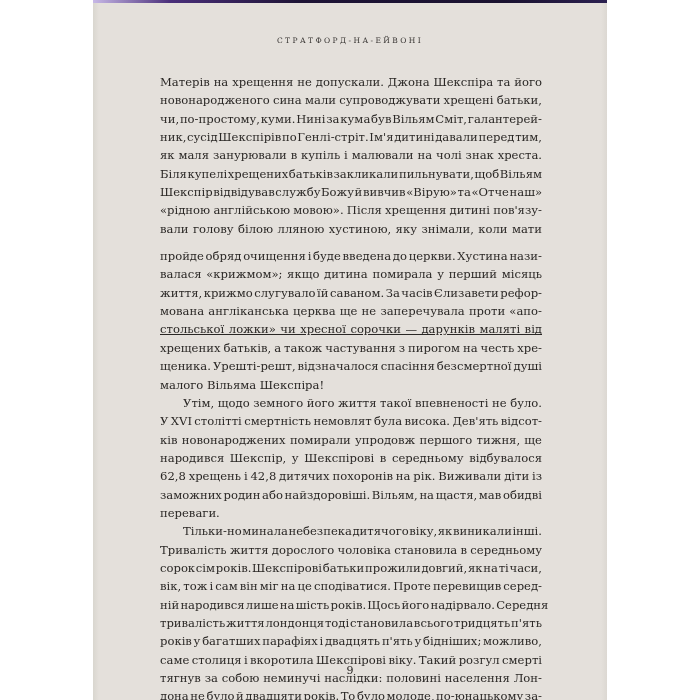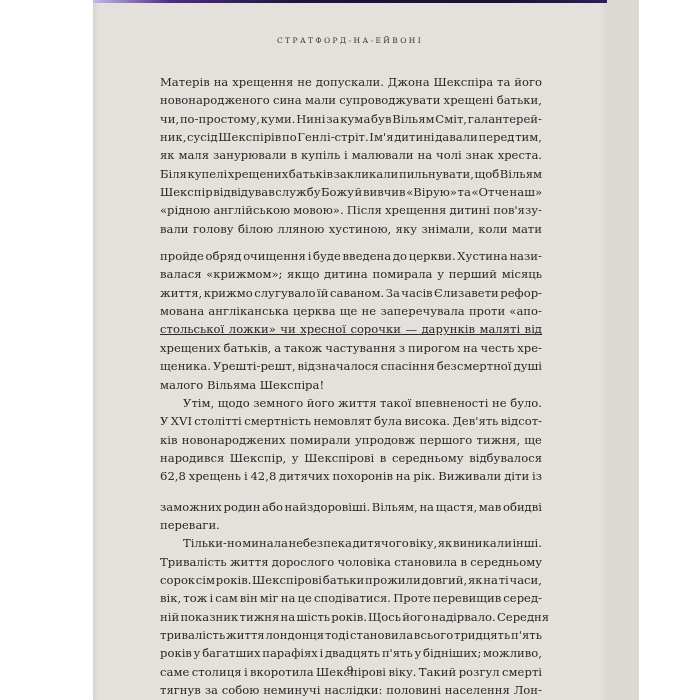--- a/index.html
+++ b/index.html
@@ -11,21 +11,20 @@
       overflow: hidden;
     }
     .page {
       position: absolute;
       left: 93px;
       top: 0;
       width: 514px;
       height: 700px;
       background: #e3dfda;
       background-image: linear-gradient(90deg, #d9d6cf 0px, #e4e0db 6px, #e4e0db 508px, #dcd8d2 514px);
-      padding-left: 32px;
     }
     .top-strip {
       position: absolute;
       left: 0;
       top: 0;
       width: 514px;
       height: 3px;
       background: linear-gradient(90deg, #c7b8e6 0%, #4a2f7a 15%, #1e1436 40%, #1a1230 80%, #2b2050 100%);
     }
     .running-head {
@@ -104,30 +103,30 @@
       <span class="line" style="word-spacing: -1.68125px;">щеника. Урешті-решт, відзначалося спасіння безсмертної душі</span>
       <span class="line last">малого Вільяма Шекспіра!</span>
     </div>
 
     <div>
       <span class="line indent" style="word-spacing: -0.132812px;">Утім, щодо земного його життя такої впевненості не було.</span>
       <span class="line" style="word-spacing: -1.31445px;">У XVI столітті смертність немовлят була висока. Дев'ять відсот-</span>
       <span class="line" style="word-spacing: 0px;">ків новонароджених помирали упродовж першого тижня, ще</span>
       <span class="line" style="word-spacing: 0px;">народився Шекспір, у Шекспірові в середньому відбувалося</span>
       <span class="line" style="word-spacing: -0.870313px;">62,8 хрещень і 42,8 дитячих похоронів на рік. Виживали діти із</span>
-      <span class="line" style="word-spacing: -2.06836px; margin-top: 12px;">заможних родин або найздоровіші. Вільям, на щастя, мав обидві</span>
+      <span class="line" style="word-spacing: -2.06836px;">заможних родин або найздоровіші. Вільям, на щастя, мав обидві</span>
       <span class="line last">переваги.</span>
     </div>
 
     <div>
       <span class="line indent" style="word-spacing: -3.15625px;">Тільки-но минала небезпека дитячого віку, як виникали інші.</span>
       <span class="line" style="word-spacing: -0.380208px;">Тривалість життя дорослого чоловіка становила в середньому</span>
       <span class="line" style="word-spacing: -2.95469px;">сорок сім років. Шекспірові батьки прожили довгий, як на ті часи,</span>
       <span class="line" style="word-spacing: -1.57955px;">вік, тож і сам він міг на це сподіватися. Проте перевищив серед-</span>
-      <span class="line" style="word-spacing: -2.46875px;">ній показник тижня на шість років. Щось його надірвало. Середня</span>
+      <span class="line" style="word-spacing: -2.46875px;">ній народився лише на шість років. Щось його надірвало. Середня</span>
       <span class="line" style="word-spacing: -2.87723px;">тривалість життя лондонця тоді становила всього тридцять п'ять</span>
       <span class="line" style="word-spacing: -1.96528px;">років у багатших парафіях і двадцять п'ять у бідніших; можливо,</span>
       <span class="line" style="word-spacing: -1.24219px;">саме столиця і вкоротила Шекспірові віку. Такий розгул смерті</span>
       <span class="line" style="word-spacing: 0px;">тягнув за собою неминучі наслідки: половині населення Лон-</span>
       <span class="line" style="word-spacing: -2.15px;">дона не було й двадцяти років. То було молоде, по-юнацькому за-</span>
 
     </div>
 
   </div>
 

